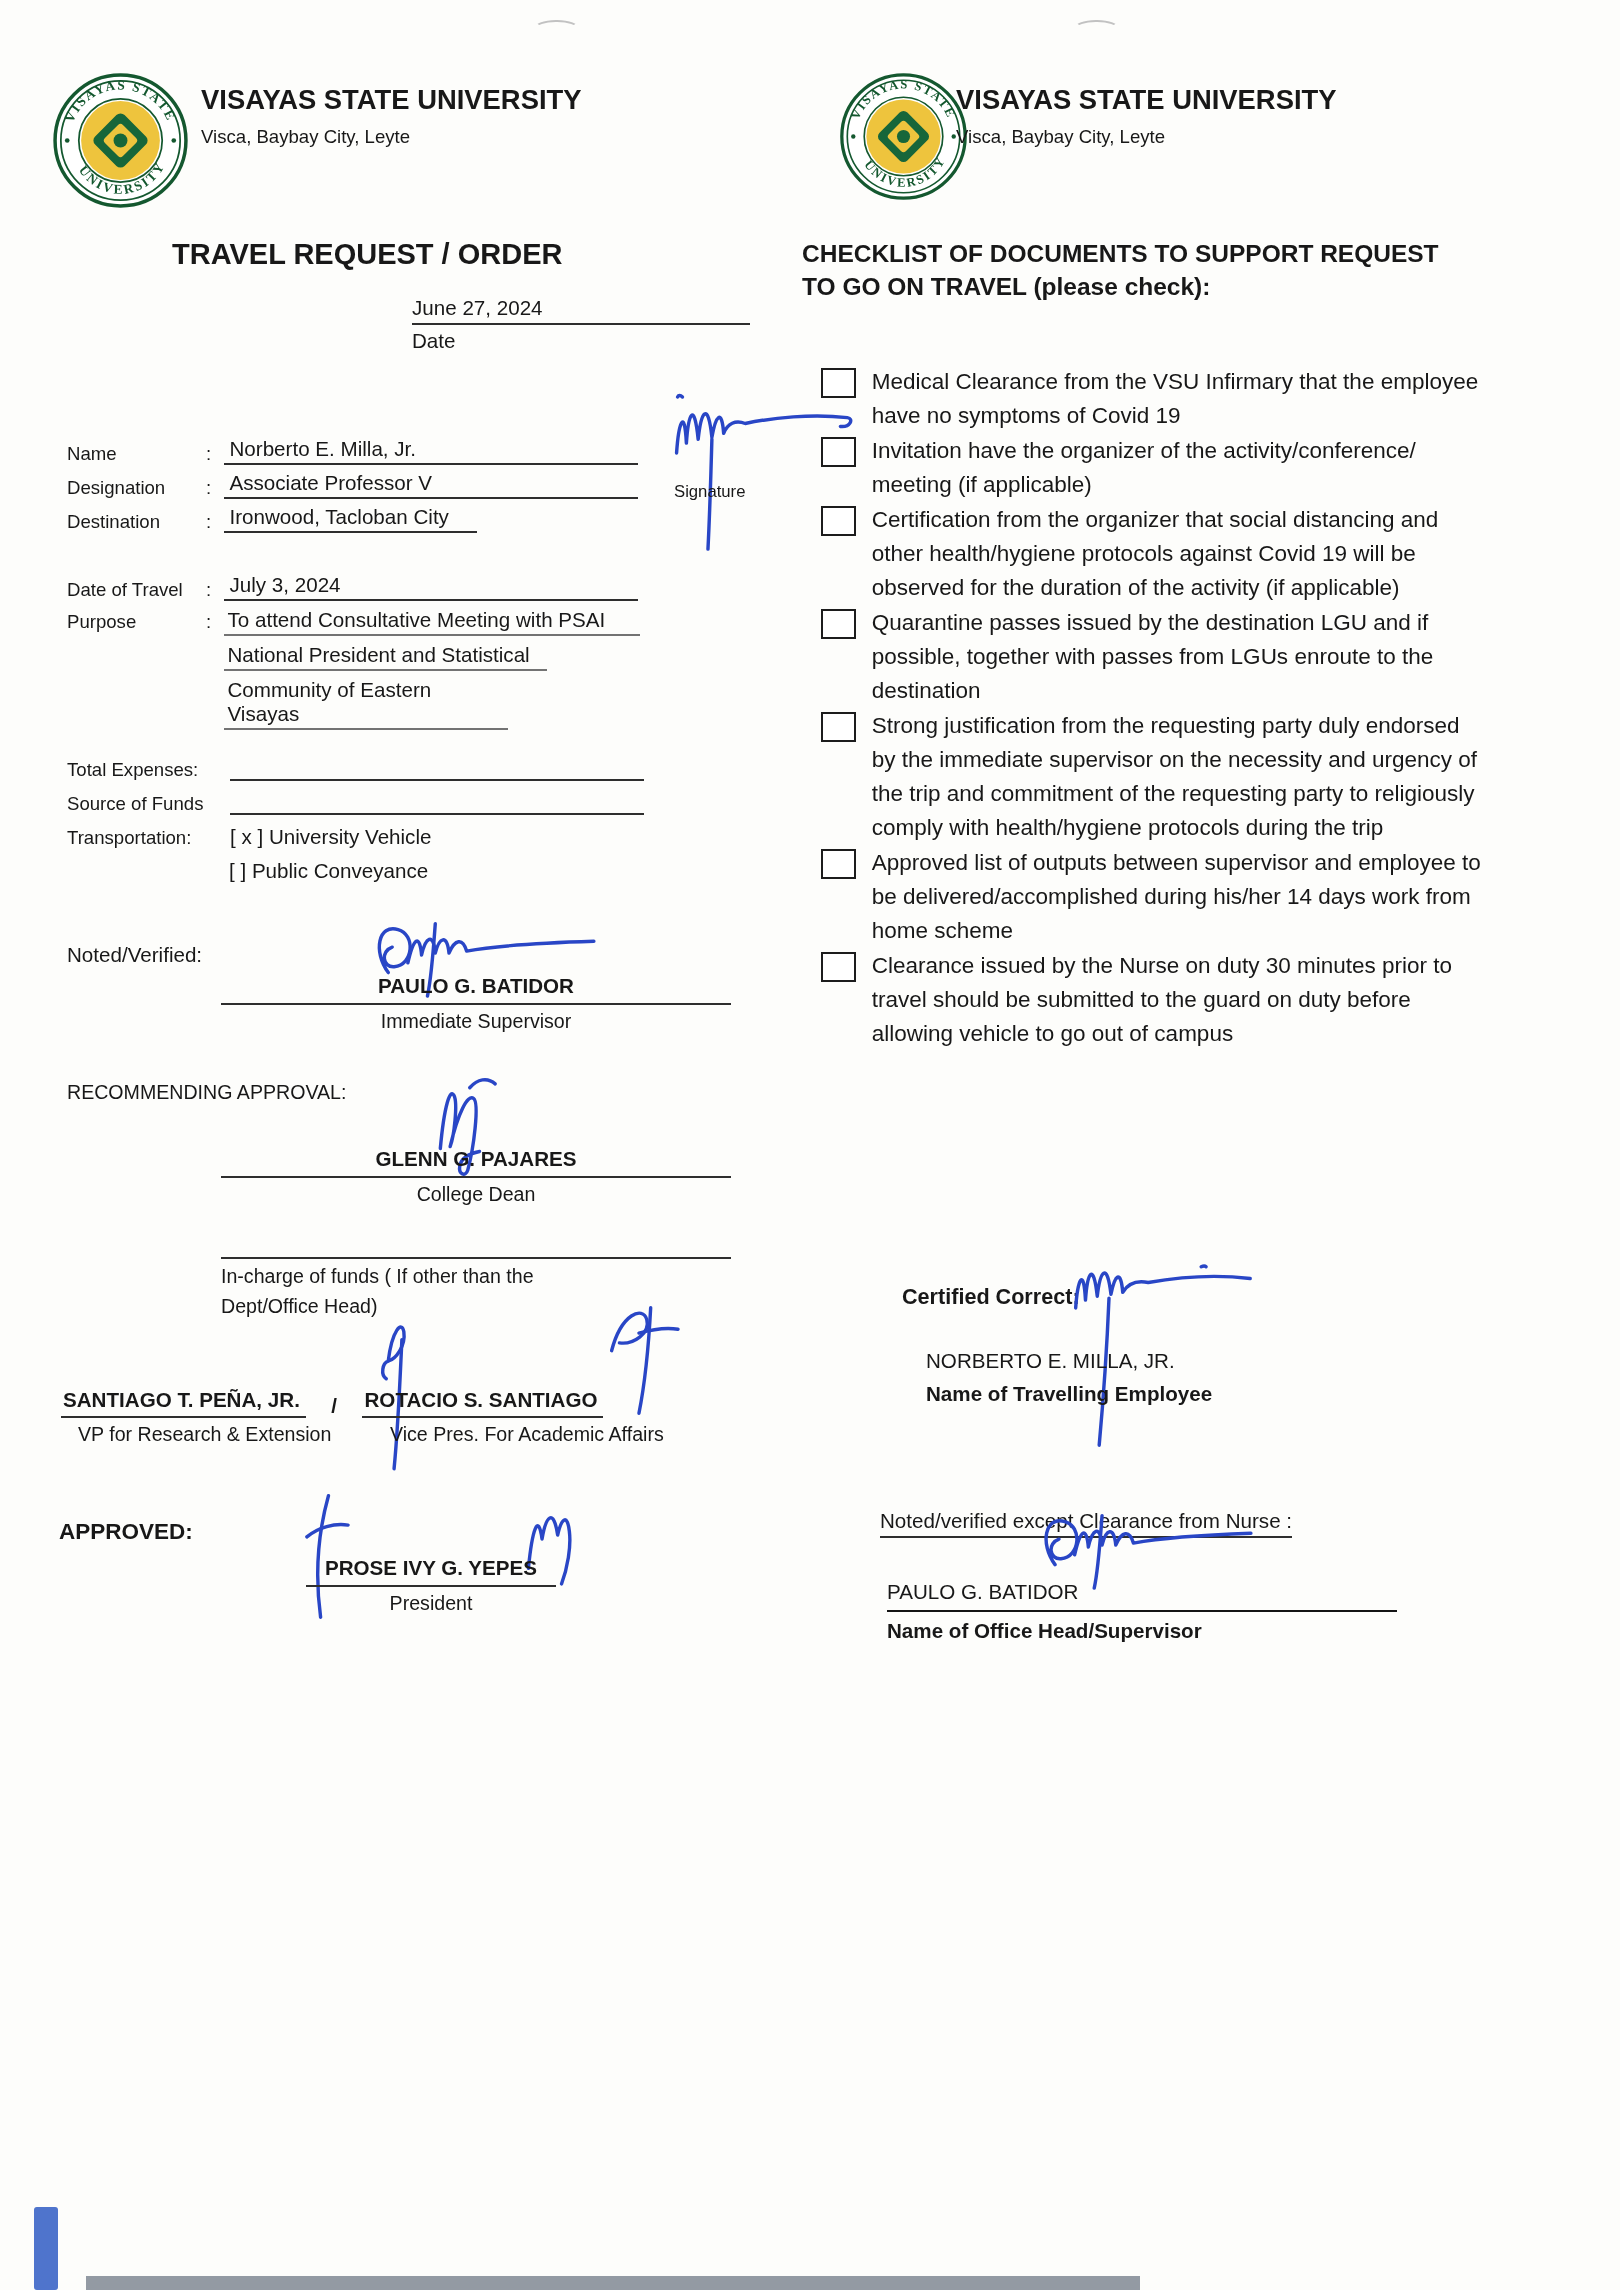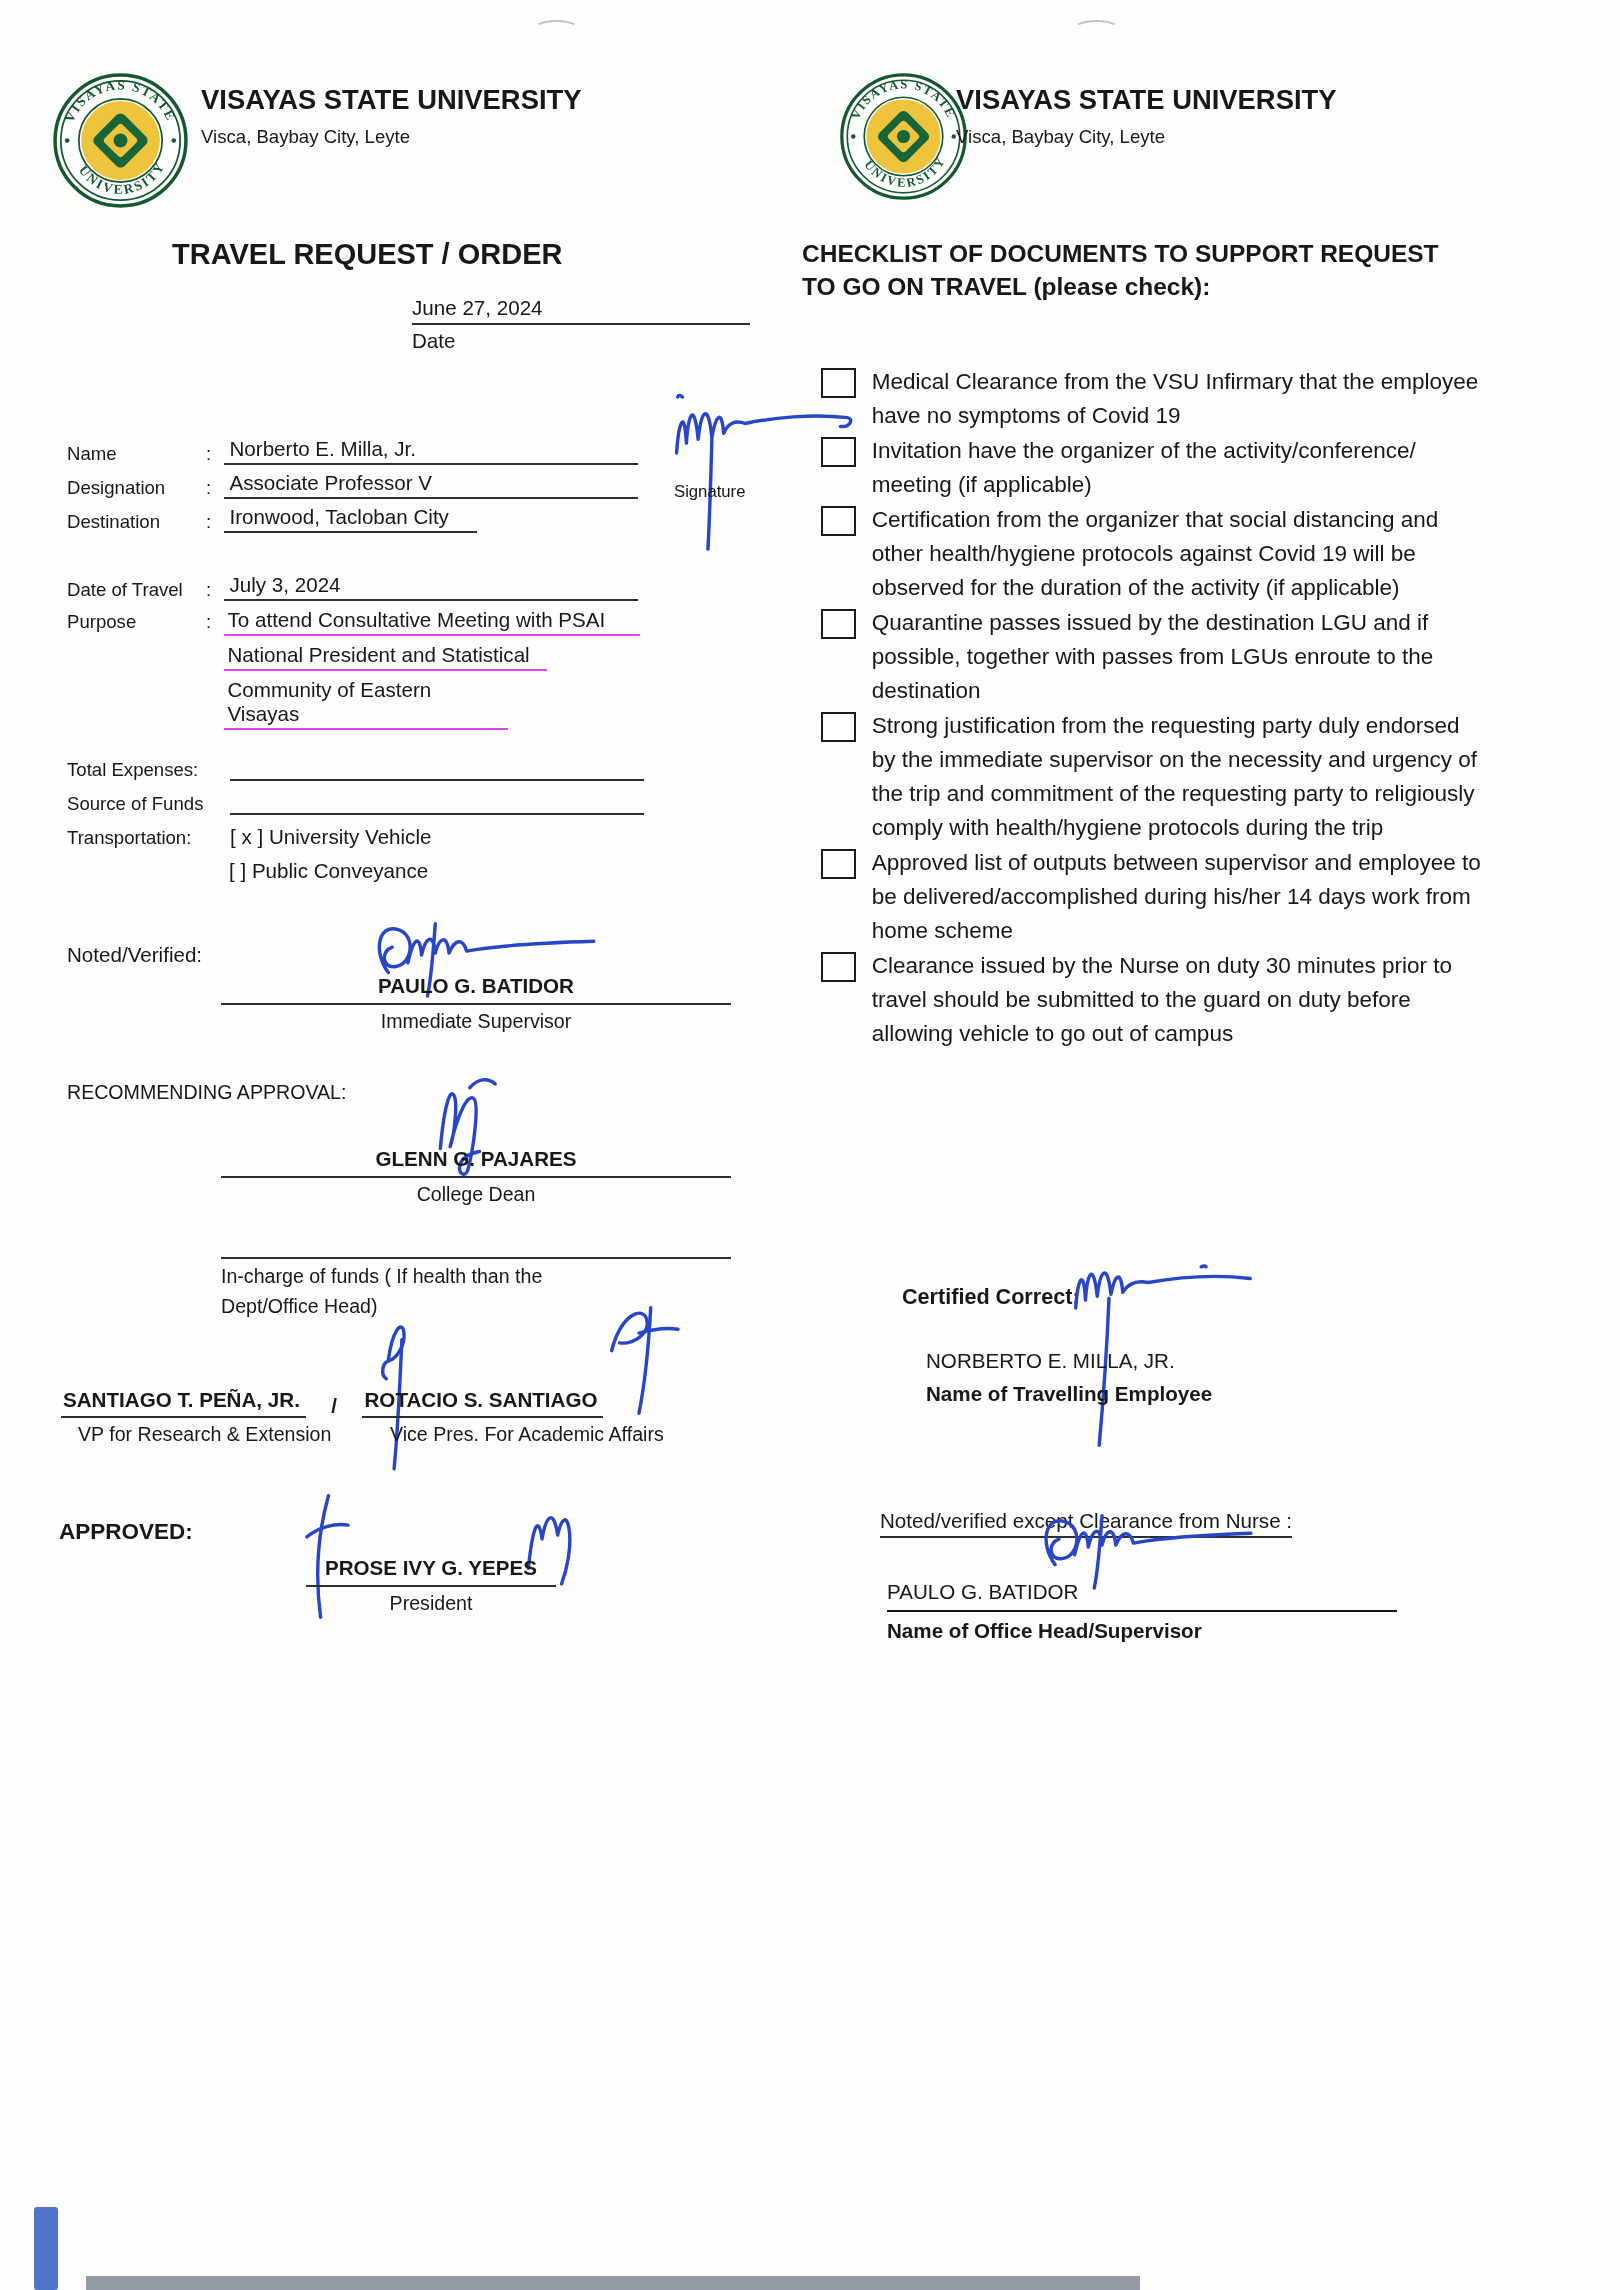--- a/index.html
+++ b/index.html
@@ -11,21 +11,21 @@
   .ctr{text-align:left}
   .fs17{font-size:16.7px}.fs19{font-size:18.6px}.fs20{font-size:19.6px}
   .fs21{font-size:20.6px}.fs22{font-size:21.6px}
   .fs25{font-size:24.5px}.fs27{font-size:29px}.fs28{font-size:27.4px}
   .row{display:flex;align-items:flex-end}
   .lbl{font-size:18.6px;width:139px;flex:none}
   .lblw{font-size:18.6px;width:163px;flex:none}
   .colon{font-size:18.6px;width:17.6px;flex:none}
   .val{font-size:20.6px;border-bottom:2px solid #2e2e2e;padding:0 3.9px 2px 5.9px}
   .uline{border-bottom:2px solid #2e2e2e}
-  .pline{display:inline-block;font-size:20.6px;border-bottom:2px solid #d946ef;
+  .pline{display:inline-block;font-size:20.6px;border-bottom:2px solid #737373;
          padding:0 13.7px 2px 3.9px;margin-bottom:6.9px}
   .sig path{fill:none;stroke:#2946c6;stroke-width:3.5;stroke-linecap:round;stroke-linejoin:round}
   .sigblock{width:510px;text-align:center}
   .sigblock .nm{font-size:20.6px;font-weight:bold;padding-bottom:4.9px;border-bottom:2px solid #2e2e2e}
   .sigblock .cap{font-size:19.6px;margin-top:4.9px}
   .chk-item{display:flex;margin-bottom:1px}
   .chk-box{width:35px;height:30px;border:2.9px solid #1c1c1c;flex:none;margin-right:15.7px;margin-top:2.9px;background:#fff}
   .chk-text{font-size:22.5px;line-height:34px;width:617px}
   .scanmark{width:45px;height:17.6px;border:2.9px solid #c2c2c2;border-color:#c2c2c2 transparent transparent transparent;border-radius:50%}
 </style>
@@ -145,21 +145,21 @@
   <svg class="abs sig" style="left:407px;top:1066px" width="147" height="118" viewBox="0 0 150 120">
     <path d="M34,84 C38,40 44,22 48,30 C52,38 48,72 44,82 C52,48 62,28 68,33 C74,38 68,84 62,106 C60,113 52,111 54,101 C56,93 64,89 74,87"></path>
     <path d="M64,22 C72,13 82,11 90,18"></path>
   </svg>
   <div class="abs sigblock" style="left:221px;top:1147px">
     <div class="nm">GLENN G. PAJARES</div>
     <div class="cap">College Dean</div>
   </div>
 
   <div class="abs uline" style="left:221px;top:1237px;width:510px;height:21.6px"></div>
-  <div class="abs ctr fs20" style="left:221px;top:1265px;width:510px">In-charge of  funds ( If health than the</div>
+  <div class="abs ctr fs20" style="left:221px;top:1265px;width:510px">In-charge of  funds ( If other than the</div>
   <div class="abs ctr fs20" style="left:221px;top:1295px;width:510px">Dept/Office Head)</div>
 
   <svg class="abs sig" style="left:353px;top:1304px" width="88" height="172" viewBox="0 0 90 175">
     <path d="M36,58 C40,26 50,16 52,28 C54,42 44,56 36,58 C30,60 28,72 34,76"></path>
     <path d="M50,36 C48,80 46,128 42,168"></path>
   </svg>
   <svg class="abs sig" style="left:588px;top:1296px" width="98" height="127" viewBox="0 0 100 130">
     <path d="M24,56 C34,18 56,10 60,24 C64,38 46,50 32,48"></path>
     <path d="M64,12 C62,50 58,90 52,120"></path>
     <path d="M52,38 C66,34 80,32 92,34"></path>

